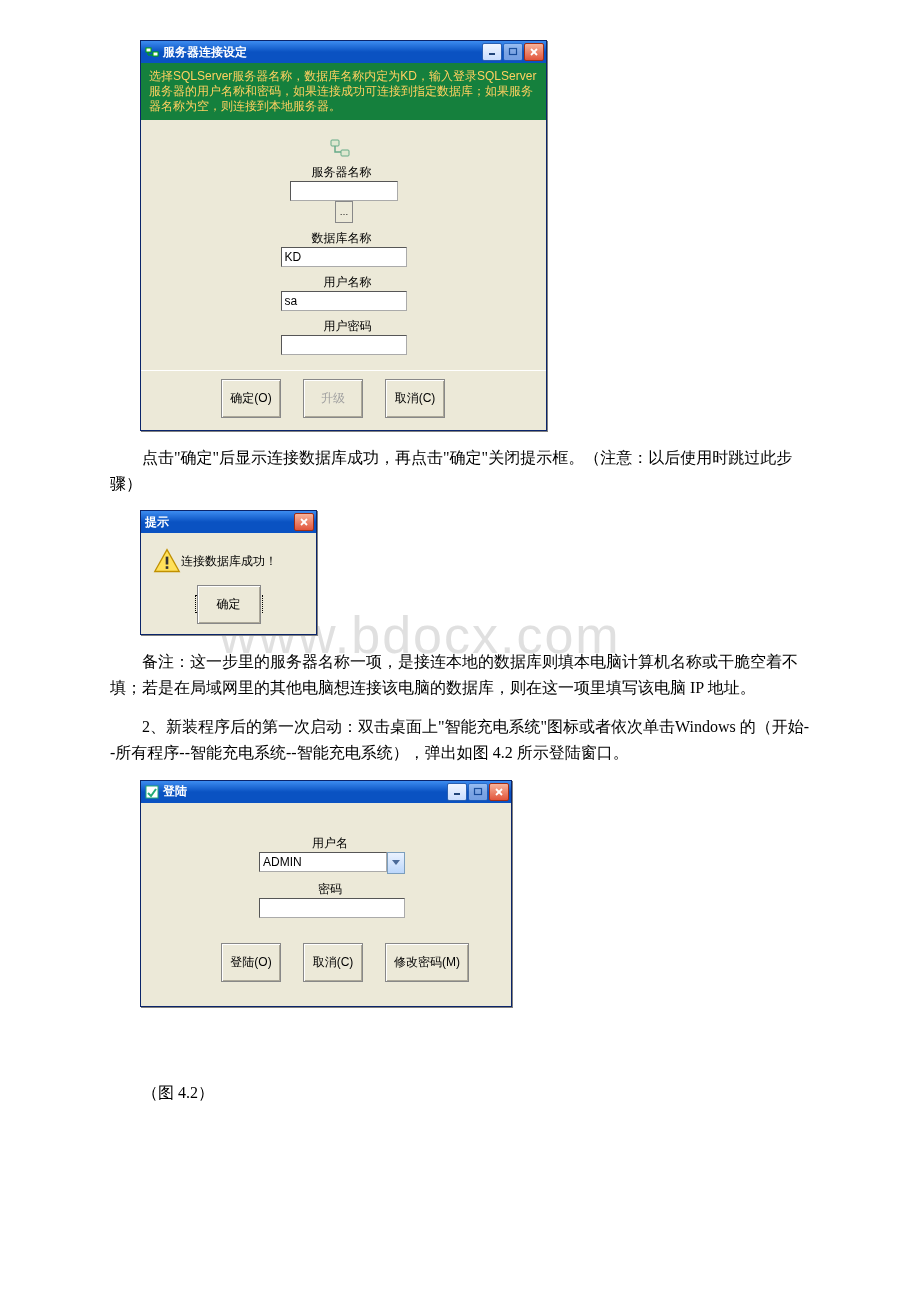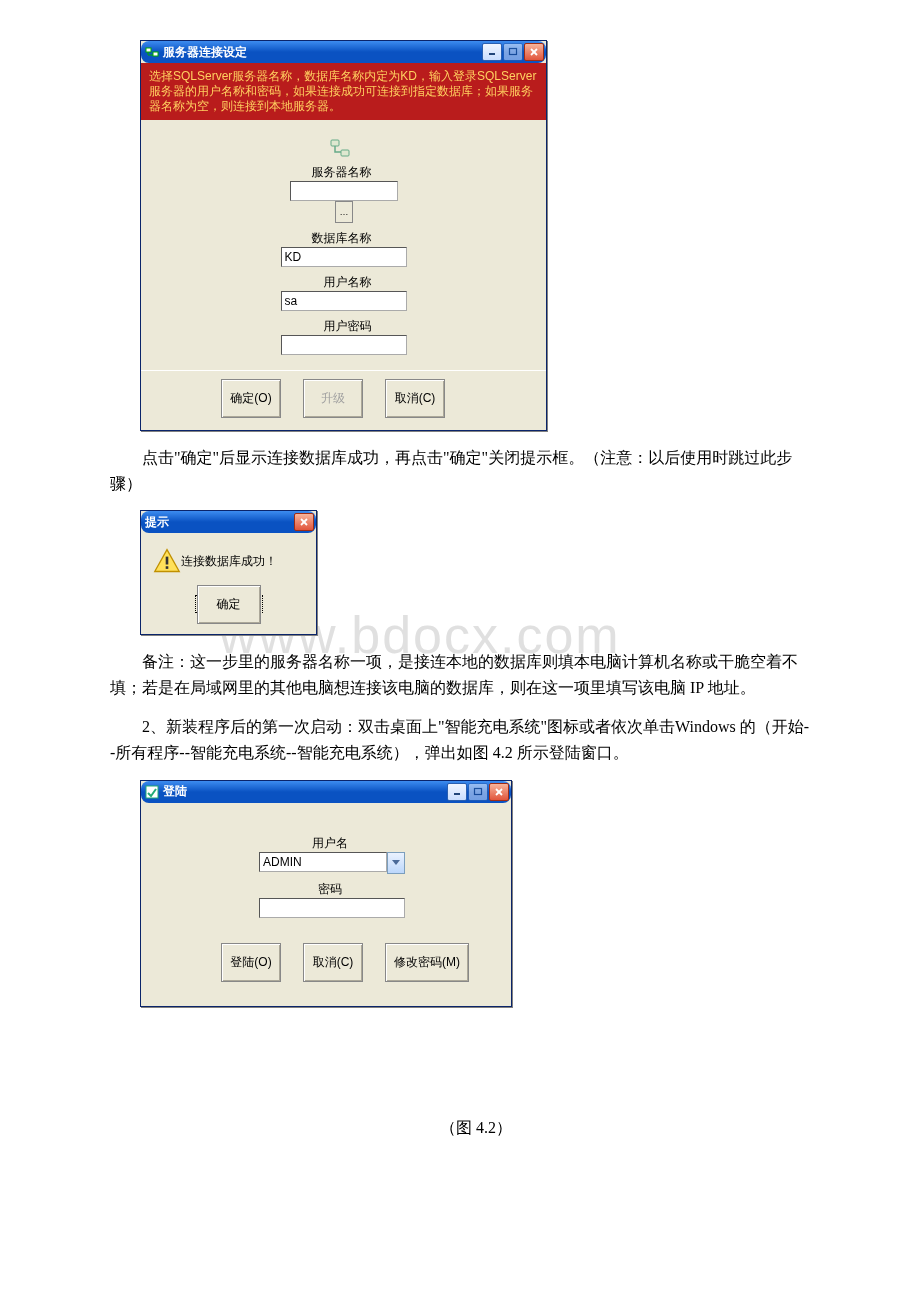--- a/index.html
+++ b/index.html
@@ -39,39 +39,38 @@
     margin-left: 30px;
   }
   .titlebar {
     display: flex;
     align-items: center;
     height: 22px;
     background: linear-gradient(to bottom, #3c8cf0 0%, #0a52c2 50%, #0a52c2 100%);
     color: #fff;
     font-weight: bold;
     padding: 0 2px 0 4px;
-    border-radius: 8px;
   }
   .titlebar .title { flex: 1; }
   .title-btns { display: flex; gap: 1px; }
   .tbtn {
     width: 18px; height: 16px;
     background: linear-gradient(#f0f5ff,#c9ddff);
     border: 1px solid #2a5fb0;
     border-radius: 2px;
     display: flex; align-items: center; justify-content: center;
     font-family: Arial, sans-serif;
     font-size: 10px; color: #21457a; font-weight: bold;
   }
   .tbtn.close { background: linear-gradient(#f8b49b,#e1553c); color: #fff; border-color: #a02d15; }
   .tbtn.disabled { opacity: 0.55; }
   .tbtn svg { width: 10px; height: 10px; }
 
   .instruction {
-    background: #b91c1c;
+    background: #15803d;
     color: #ffd060;
     padding: 6px 8px;
     font-size: 12px;
     line-height: 1.25;
   }
   .dlg-body { padding: 10px 16px 8px 16px; }
   .form-row { display: flex; align-items: center; margin: 7px 0; flex-direction: column; }
   .form-label { width: 92px; text-align: right; padding-right: 4px; }
   .icon-cell { width: 32px; }
   .text-input {
@@ -285,15 +284,15 @@
         <input class="text-input" type="password" style="width: 138px;" value="">
       </div>
       <div class="login-btns">
         <button class="winbtn"><span>登陆(O)</span></button>
         <button class="winbtn"><span>取消(C)</span></button>
         <button class="winbtn" style="min-width:78px;"><span>修改密码(M)</span></button>
       </div>
     </div>
   </div>
 
-  <p class="caption" style="margin-top:111px;text-align:center;">（图 4.2）</p>
+  <p class="caption" style="margin-top:76px;">（图 4.2）</p>
 
 </div>
 
 </body></html>

